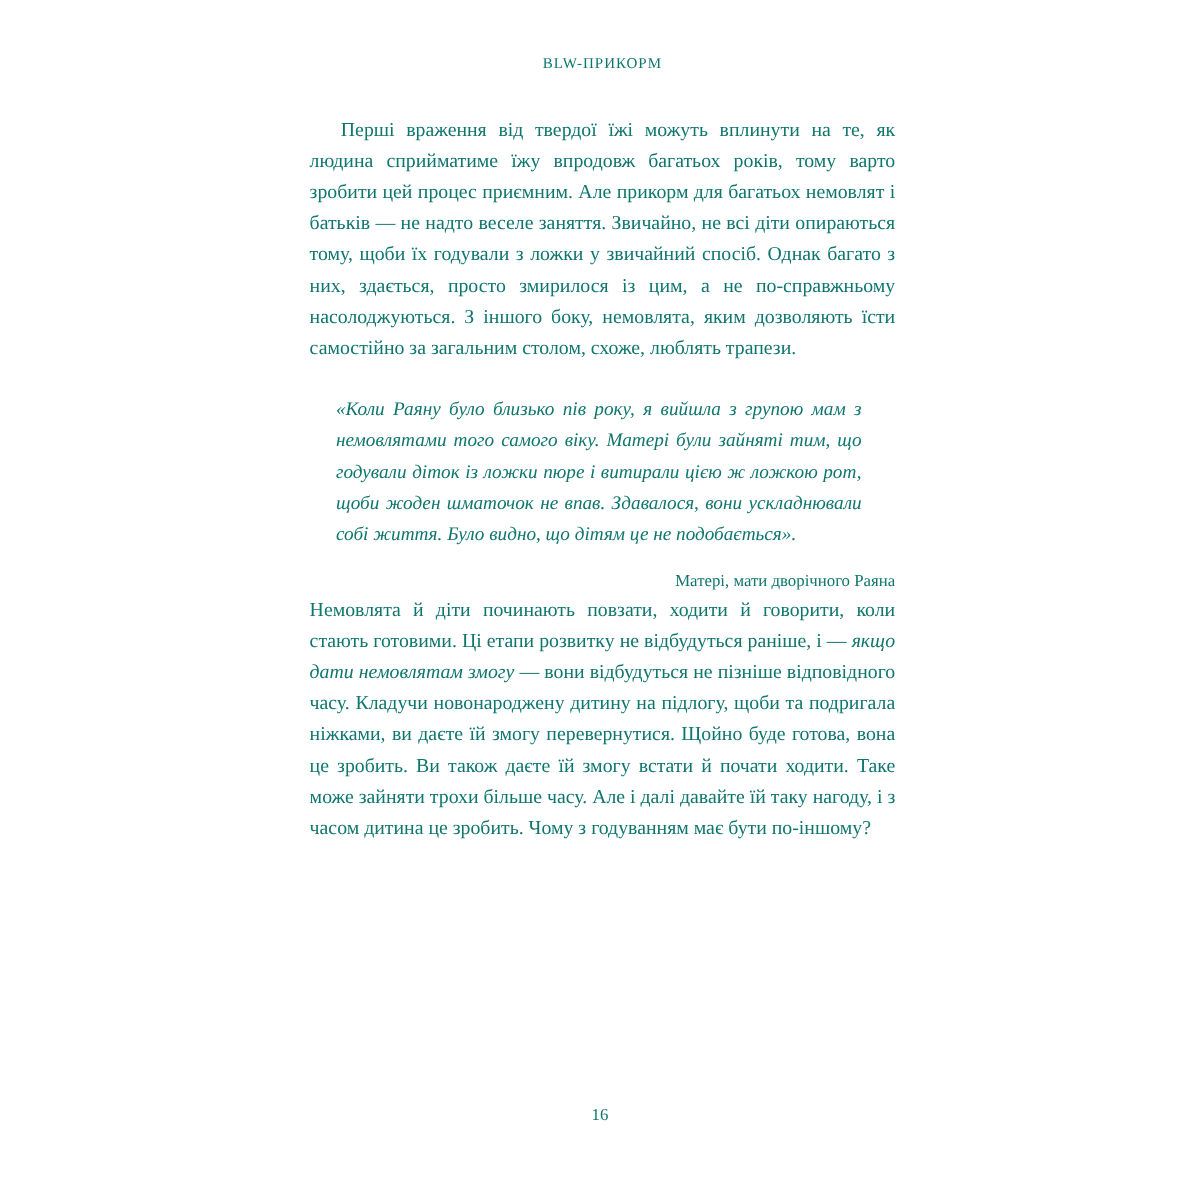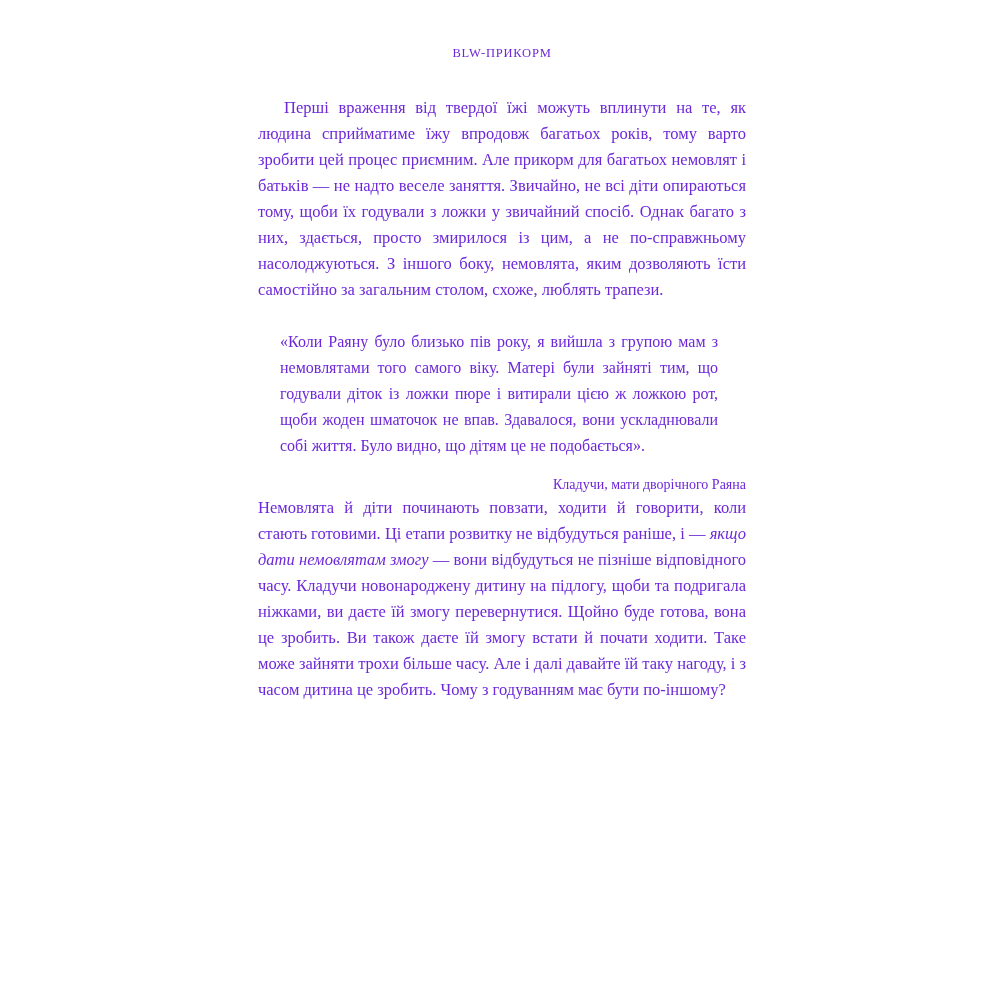--- a/index.html
+++ b/index.html
@@ -5,21 +5,21 @@
   html, body {
     margin: 0;
     padding: 0;
     background: #ffffff;
   }
   .page {
     position: relative;
     width: 1000px;
     height: 1000px;
     background: #ffffff;
-    color: #6d28d9;
+    color: #0f766e;
     font-family: "Liberation Serif", "DejaVu Serif", serif;
     overflow: hidden;
   }
   .content {
     position: absolute;
     left: 258px;
     top: 46px;
     width: 488px;
   }
   .running-head {
@@ -33,20 +33,21 @@
     margin: 0;
     font-size: 16.5px;
     line-height: 26px;
     text-align: justify;
   }
   p.indent {
     text-indent: 26px;
   }
   .block-quote {
     margin: 26px 28px 0 22px;
+    font-style: italic;
     font-size: 16px;
     line-height: 26px;
     text-align: justify;
   }
   .attribution {
     margin-top: 16px;
     text-align: right;
     font-size: 14px;
     line-height: 20px;
   }
@@ -75,22 +76,23 @@
   <div class="content">
 
     <div class="running-head">BLW-ПРИКОРМ</div>
 
     <div class="body-text">
 
       <p class="indent">Перші враження від твердої їжі можуть вплинути на те, як людина сприйматиме їжу впродовж багатьох років, тому варто зробити цей процес приємним. Але прикорм для багатьох немовлят і батьків — не надто веселе заняття. Звичайно, не всі діти опираються тому, щоби їх годували з ложки у звичайний спосіб. Однак багато з них, здається, просто змирилося із цим, а не по-справжньому насолоджуються. З іншого боку, немовлята, яким дозволяють їсти самостійно за загальним столом, схоже, люблять трапези.</p>
 
       <div class="block-quote">«Коли Раяну було близько пів року, я вийшла з групою мам з немовлятами того самого віку. Матері були зайняті тим, що годували діток із ложки пюре і витирали цією ж ложкою рот, щоби жоден шматочок не впав. Здавалося, вони ускладнювали собі життя. Було видно, що дітям це не подобається».</div>
 
-      <div class="attribution">Кладучи, мати дворічного Раяна</div>
+      <div class="attribution">Матері, мати дворічного Раяна</div>
 
 
       <p><span>Немовлята й діти починають повзати, ходити й говорити, коли стають готовими. Ці етапи розвитку не відбудуться раніше, і — </span><span class="inline-italic">якщо дати немовлятам змогу</span><span> — вони відбудуться не пізніше відповідного часу. Кладучи новонароджену дитину на підлогу, щоби та подригала ніжками, ви даєте їй змогу перевернутися. Щойно буде готова, вона це зробить. Ви також даєте їй змогу встати й почати ходити. Таке може зайняти трохи більше часу. Але і далі давайте їй таку нагоду, і з часом дитина це зробить. Чому з годуванням має бути по-іншому?</span></p>
 
 
     </div>
   </div>
 
+  <div class="page-number">16</div>
 </div>
 
 </body></html>

